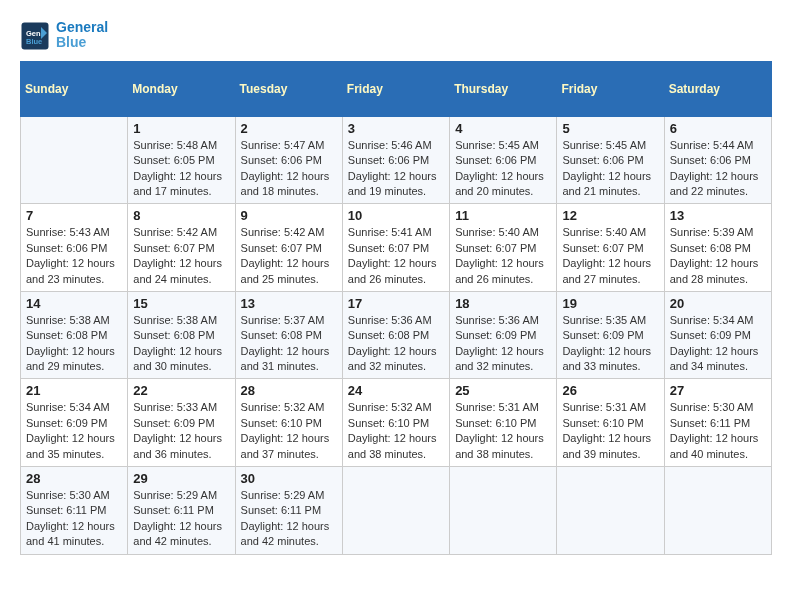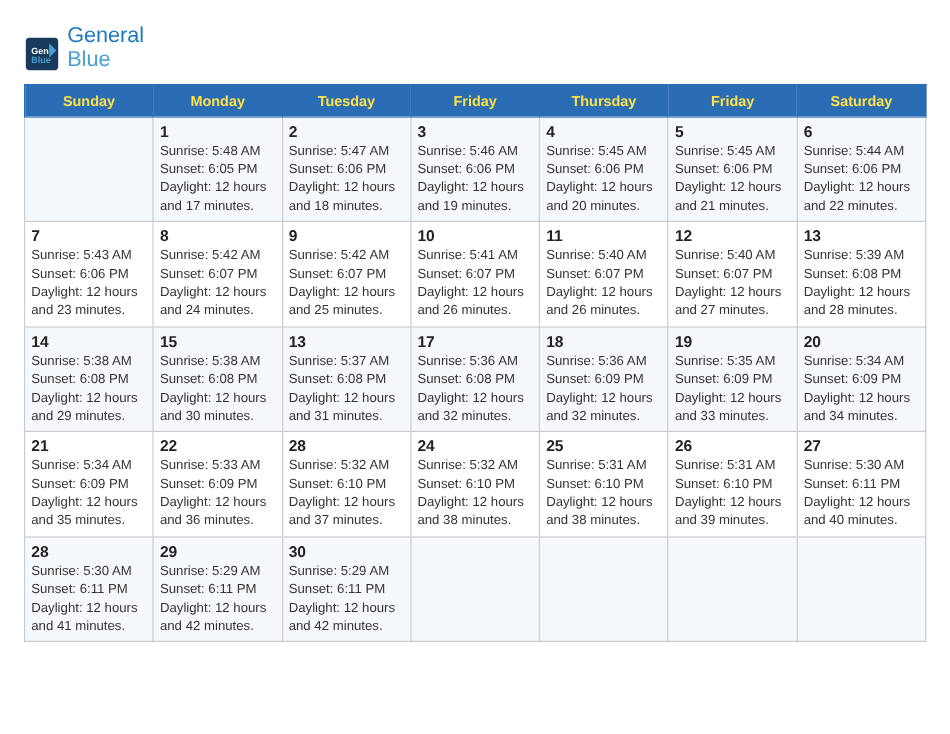--- a/index.html
+++ b/index.html
@@ -15,22 +15,22 @@
       justify-content: space-between;
       align-items: flex-start;
       margin-bottom: 10px;
     }
     .logo {
       display: flex;
       align-items: flex-end;
       gap: 6px;
     }
     .logo-text {
-      font-size: 18px;
-      font-weight: normal;
+      font-size: 14px;
+      font-weight: bold;
       color: #1a3a5c;
       line-height: 1.1;
     }
     .logo-text span {
       color: #1a7abf;
     }
     .logo-icon {
       width: 30px;
       height: 30px;
     }
@@ -46,23 +46,23 @@
       font-size: 15px;
       color: #333;
     }
     table {
       width: 100%;
       border-collapse: collapse;
       font-size: 11px;
     }
     thead th {
       background-color: #2a6db5;
-      color: #fde047;
-      padding: 6px 4px;
-      text-align: center;
+      color: #fef9c3;
+      padding: 20px 4px;
+      text-align: left;
       font-size: 12px;
       font-weight: bold;
       border: 1px solid #2a6db5;
     }
     tbody td {
       border: 1px solid #ccc;
       padding: 4px 5px;
       vertical-align: top;
       height: 80px;
       width: calc(100% / 7);

